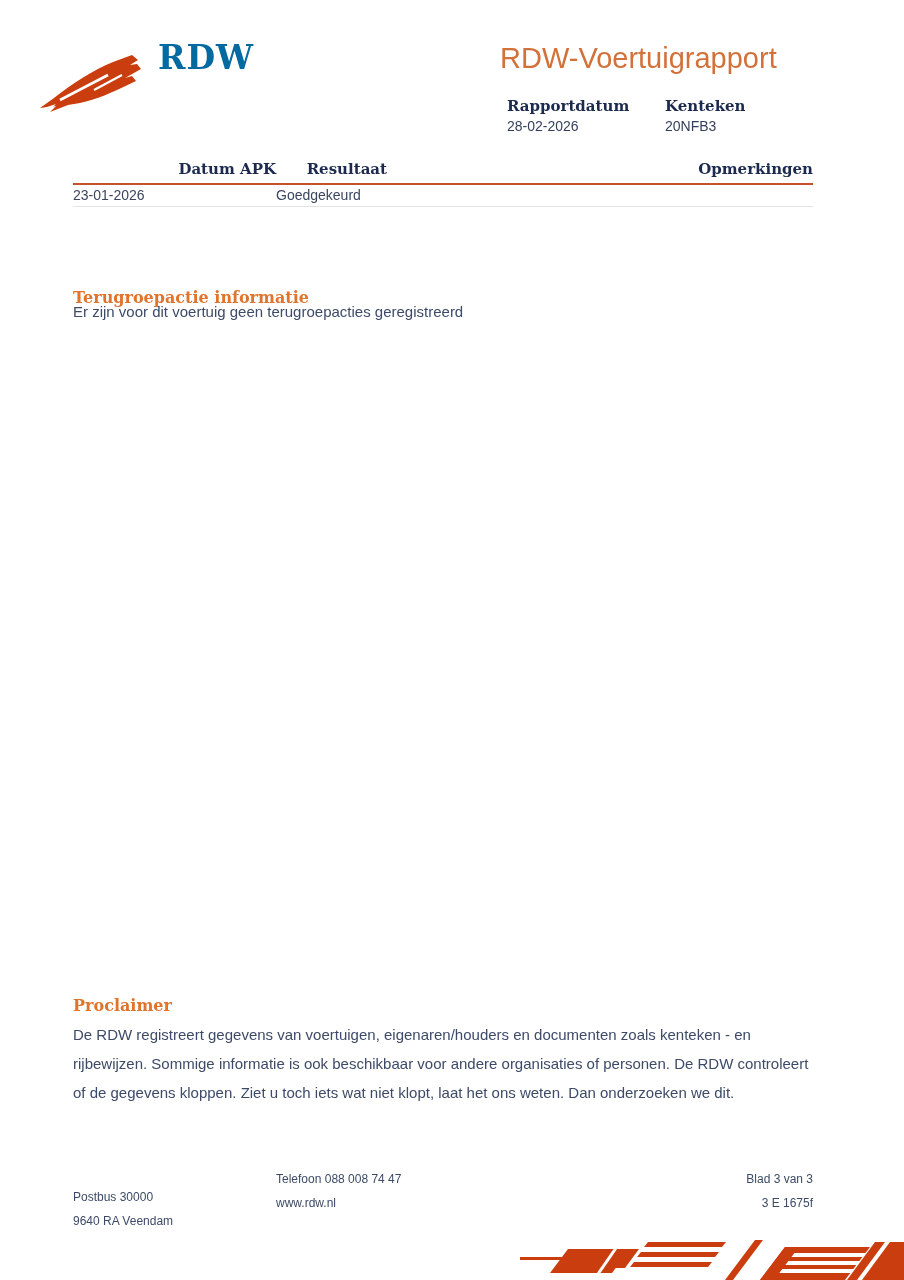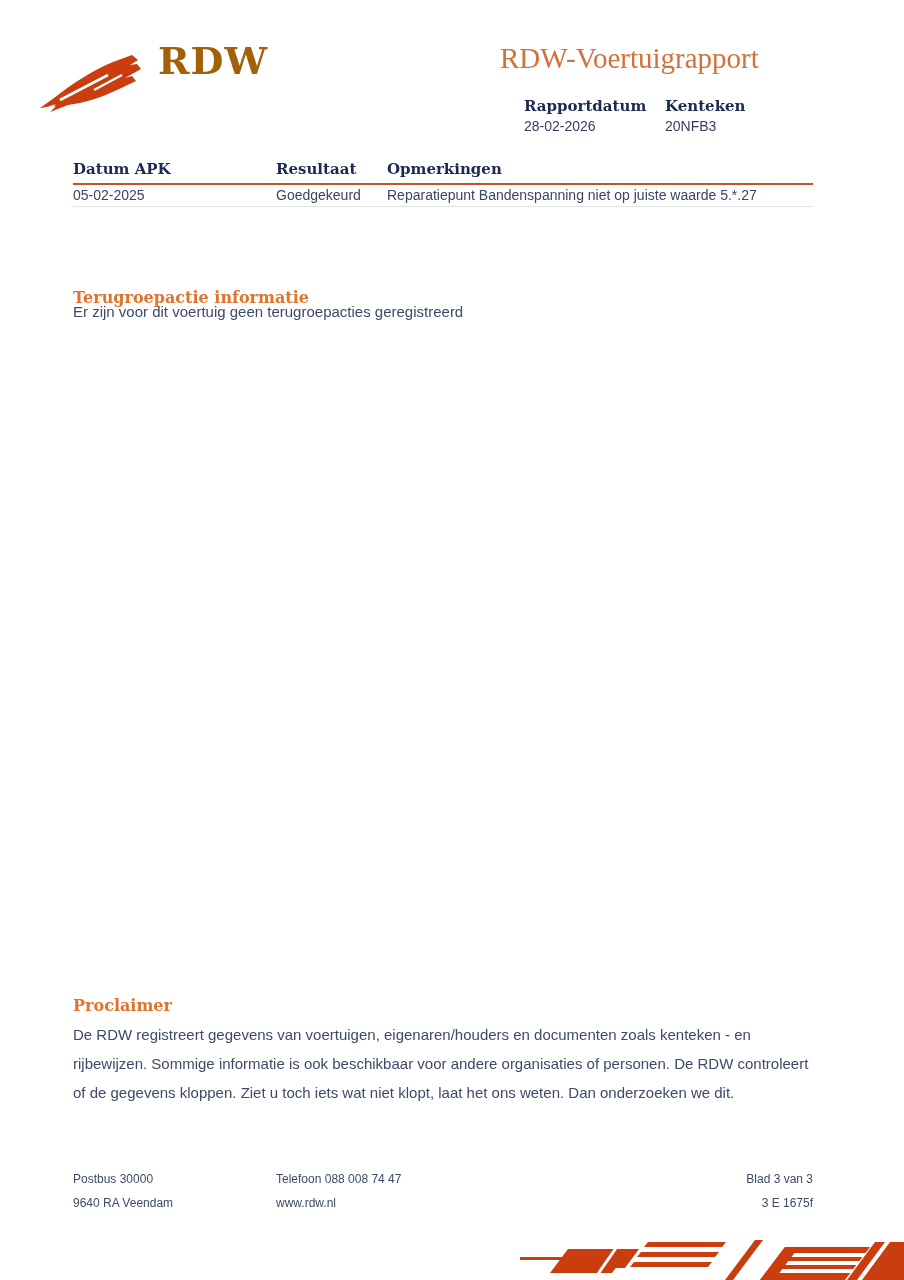--- a/index.html
+++ b/index.html
@@ -14,57 +14,57 @@
 
   
   .logo-feather {
     position: absolute; left: 38px; top: 52px;
     width: 110px; height: 64px;
   }
   .logo-text {
     position: absolute; left: 158px; top: 38px;
     font-family: "DejaVu Serif", serif;
     font-weight: bold;
-    font-size: 38px;
+    font-size: 33px;
     letter-spacing: 1px;
-    color: #a16207;
+    color: #0369a1;
   }
   .report-title {
     position: absolute; left: 500px; top: 42px;
-    font-family: Liberation Serif, serif;
+    font-family: Liberation Sans, sans-serif;
     font-weight: 500;
     font-size: 29px;
     color: #d2713a;
     white-space: nowrap;
   }
   .meta-label {
     position: absolute; top: 97px;
     font-family: "DejaVu Serif", serif;
     font-weight: bold;
     font-size: 15px;
     color: #1b2a4e;
   }
   .meta-value {
     position: absolute; top: 118px;
     font-size: 14px;
     color: #333f5c;
     text-align: center;
   }
-  .meta-date  { left: 524px; }
+  .meta-date  { left: 507px; }
   .meta-plate { left: 665px; }
 
   
   .apk-table {
     position: absolute; left: 73px; top: 158px;
     width: 740px;
     border-collapse: collapse;
     table-layout: fixed;
   }
   .apk-table th {
-    text-align: left;
+    text-align: right;
     font-family: "DejaVu Serif", serif;
     font-weight: bold;
     font-size: 15px;
     color: #1b2a4e;
     padding: 2px 0 5px 0;
     border-bottom: 2px solid #c7512b;
   }
   .apk-table td {
     font-size: 14px;
     color: #3a4560;
@@ -101,21 +101,21 @@
 
   
   .footer-text {
     position: absolute;
     font-size: 12px;
     color: #3c4a66;
     white-space: nowrap;
   }
   .f-row1 { top: 1172px; }
   .f-row2 { top: 1196px; }
-  .f-col1 { left: 73px; }
+  .f-col1 { left: 73px; margin-top: 18px; }
   .f-col2 { left: 276px; }
   .f-col3 { right: 91px; text-align: right; }
 
   
   .bottom-stripes {
     position: absolute; right: 0; bottom: 0;
     width: 384px; height: 40px;
   }
 </style>
 </head>
@@ -144,23 +144,23 @@
   </colgroup>
   <thead>
     <tr>
       <th>Datum APK</th>
       <th>Resultaat</th>
       <th>Opmerkingen</th>
     </tr>
   </thead>
   <tbody id="apk-rows">
       <tr>
-        <td>05-02-2025</td>
+        <td>23-01-2026</td>
         <td>Goedgekeurd</td>
-        <td>Reparatiepunt Bandenspanning niet op juiste waarde 5.*.27</td>
+        <td></td>
       </tr>
     </tbody>
 </table>
 
 <div class="section-heading recall-heading">Terugroepactie informatie</div>
 <div class="recall-body">Er zijn voor dit voertuig geen terugroepacties geregistreerd</div>
 
 <div class="section-heading proclaimer-heading">Proclaimer</div>
 <div class="proclaimer-body">De RDW registreert gegevens van voertuigen, eigenaren/houders en documenten zoals kenteken - en rijbewijzen. Sommige informatie is ook beschikbaar voor andere organisaties of personen. De RDW controleert of de gegevens kloppen. Ziet u toch iets wat niet klopt, laat het ons weten. Dan onderzoeken we dit.</div>
 

